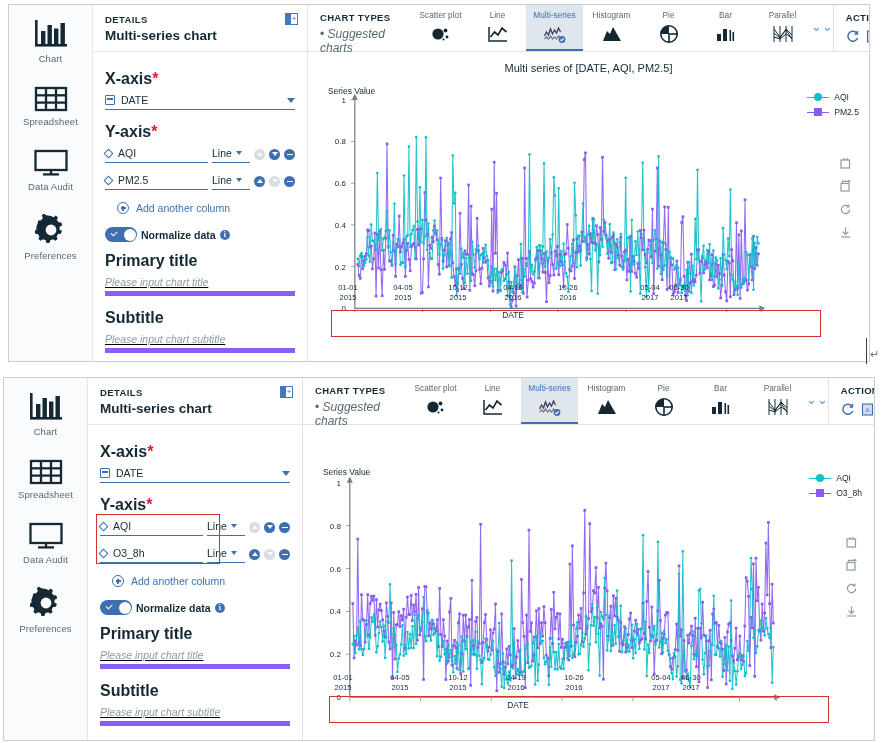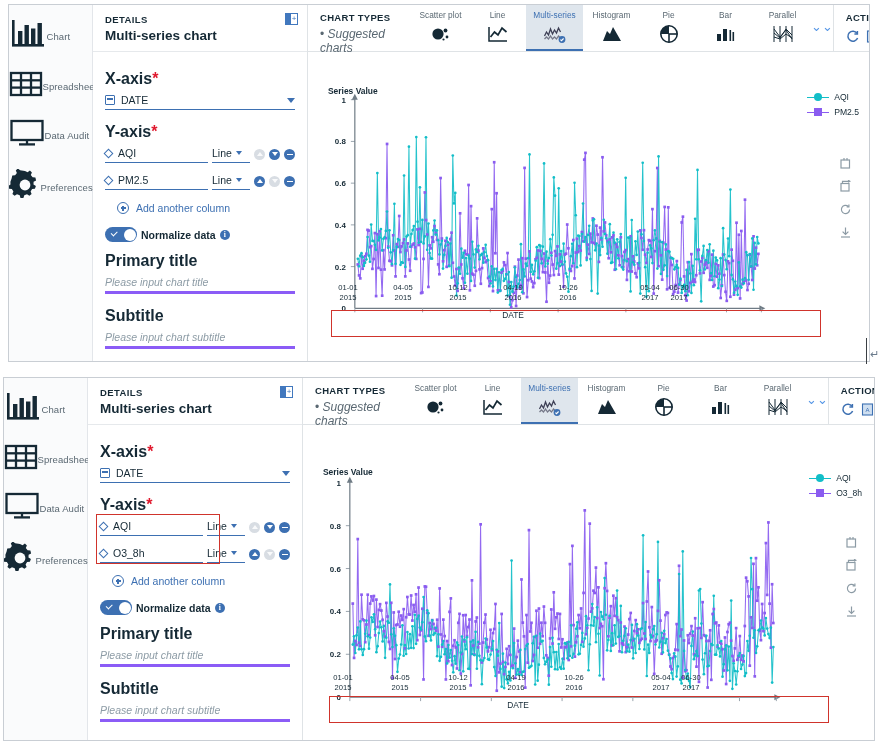--- a/index.html
+++ b/index.html
@@ -26,21 +26,21 @@
   
   .rail {
     width: 84px; flex: 0 0 84px;
     background: #fafbfc;
     border-right: 1px solid #e3e6ea;
     padding-top: 10px;
     display: flex; flex-direction: column; align-items: center;
   }
   .rail-item {
     width: 84px;
-    display: flex; flex-direction: row; align-items: center;
+    display: flex; flex-direction: column; align-items: center;
     cursor: pointer;
     user-select: none;
   }
   .rail-icon { color: #152935; display:flex; align-items:center; justify-content:center; }
   .rail-label {
     font-size: 9.5px; color: #5a6872; margin-top: 4px; letter-spacing: .1px;
     white-space: nowrap;
   }
 
   
@@ -174,22 +174,22 @@
     transform: rotate(-45deg);
   }
   .norm-row .lbl { font-size:10.5px; font-weight:bold; color:#152935; }
   .info-ico {
     width:10px;height:10px;border-radius:50%;background:#3d70b2;color:#fff;
     font-size:7.5px; line-height:10px; text-align:center; font-weight:bold;
     font-family:"Liberation Serif", serif;
   }
 
   .text-field {
-    border-bottom: 3px solid #8b5cf6;
-    padding: 2px 0 3px 0; cursor: text;
+    border-bottom: 5px solid #8b5cf6;
+    padding: 2px 0 3px 0; cursor: text; text-decoration: underline;
   }
   .text-field .ph {
     font-size: 10.5px; color: #8c9ba5; font-style: italic;
   }
 
   
   .content { flex: 1 1 auto; display:flex; flex-direction:column; min-width:0; position:relative; }
 
   .types-bar {
     height: 47px; flex: 0 0 47px;
@@ -227,21 +227,21 @@
   }
   .actions-kicker { font-size: 9.5px; font-weight:bold; color:#152935; letter-spacing:.3px; }
   .actions-icons { display:flex; align-items:center; gap:7px; margin-top: 7px; }
   .act { cursor:pointer; display:flex; }
 
   
   .chart-wrap { flex:1 1 auto; position:relative; }
   .chart-title {
     text-align:center; font-size: 11px; color:#152935; padding-top: 10px;
   }
-  .chart-svg-holder { position:absolute; left:0; right:0; top:0; bottom:0;font-weight:bold; }
+  .chart-svg-holder { position:absolute; left:0; right:0; top:0; bottom:0; }
   .legend {
     position:absolute; font-size: 8.6px; color:#152935;
   }
   .legend .lrow { display:flex; align-items:center; gap:5px; margin-bottom:5px; }
   .legend .lmark { width: 22px; height: 9px; position:relative; }
   .legend .lmark .ln { position:absolute; left:0; right:0; top:4px; height:1.6px; }
   .legend .lmark .sh { position:absolute; left:7px; top:0.5px; width:8px; height:8px; }
   .legend .lmark .sh.circ2 { border-radius:50%; }
 
   .tools { position:absolute; display:flex; flex-direction:column; gap:10px; }
@@ -519,20 +519,21 @@
                   <rect x="1.5" y="1" width="10" height="11" fill="#cfdff0" stroke="#3d70b2" stroke-width="1.1"></rect>
                   <text x="6.5" y="9" font-size="6" fill="#3d70b2" text-anchor="middle" font-family="Liberation Sans">A</text>
                 </svg>
             </div>
 
           </div>
         </div>
       </div>
 
       <div class="chart-wrap">
+        <div class="chart-title">Multi series of [DATE, AQI, PM2.5]</div>
 
         <div class="chart-svg-holder">
           <svg width="100%" height="100%" viewBox="0 0 563 311" preserveAspectRatio="none">
             <text x="20" y="42" font-size="8.5" fill="#152935" font-family="Liberation Sans">Series Value</text>
             <g font-size="8" fill="#152935" font-family="Liberation Sans" text-anchor="end">
               <text x="38" y="51">1</text>
                 <text x="38" y="93">0.8</text>
                 <text x="38" y="135">0.6</text>
               <text x="38" y="177">0.4</text>
                 <text x="38" y="219">0.2</text>

